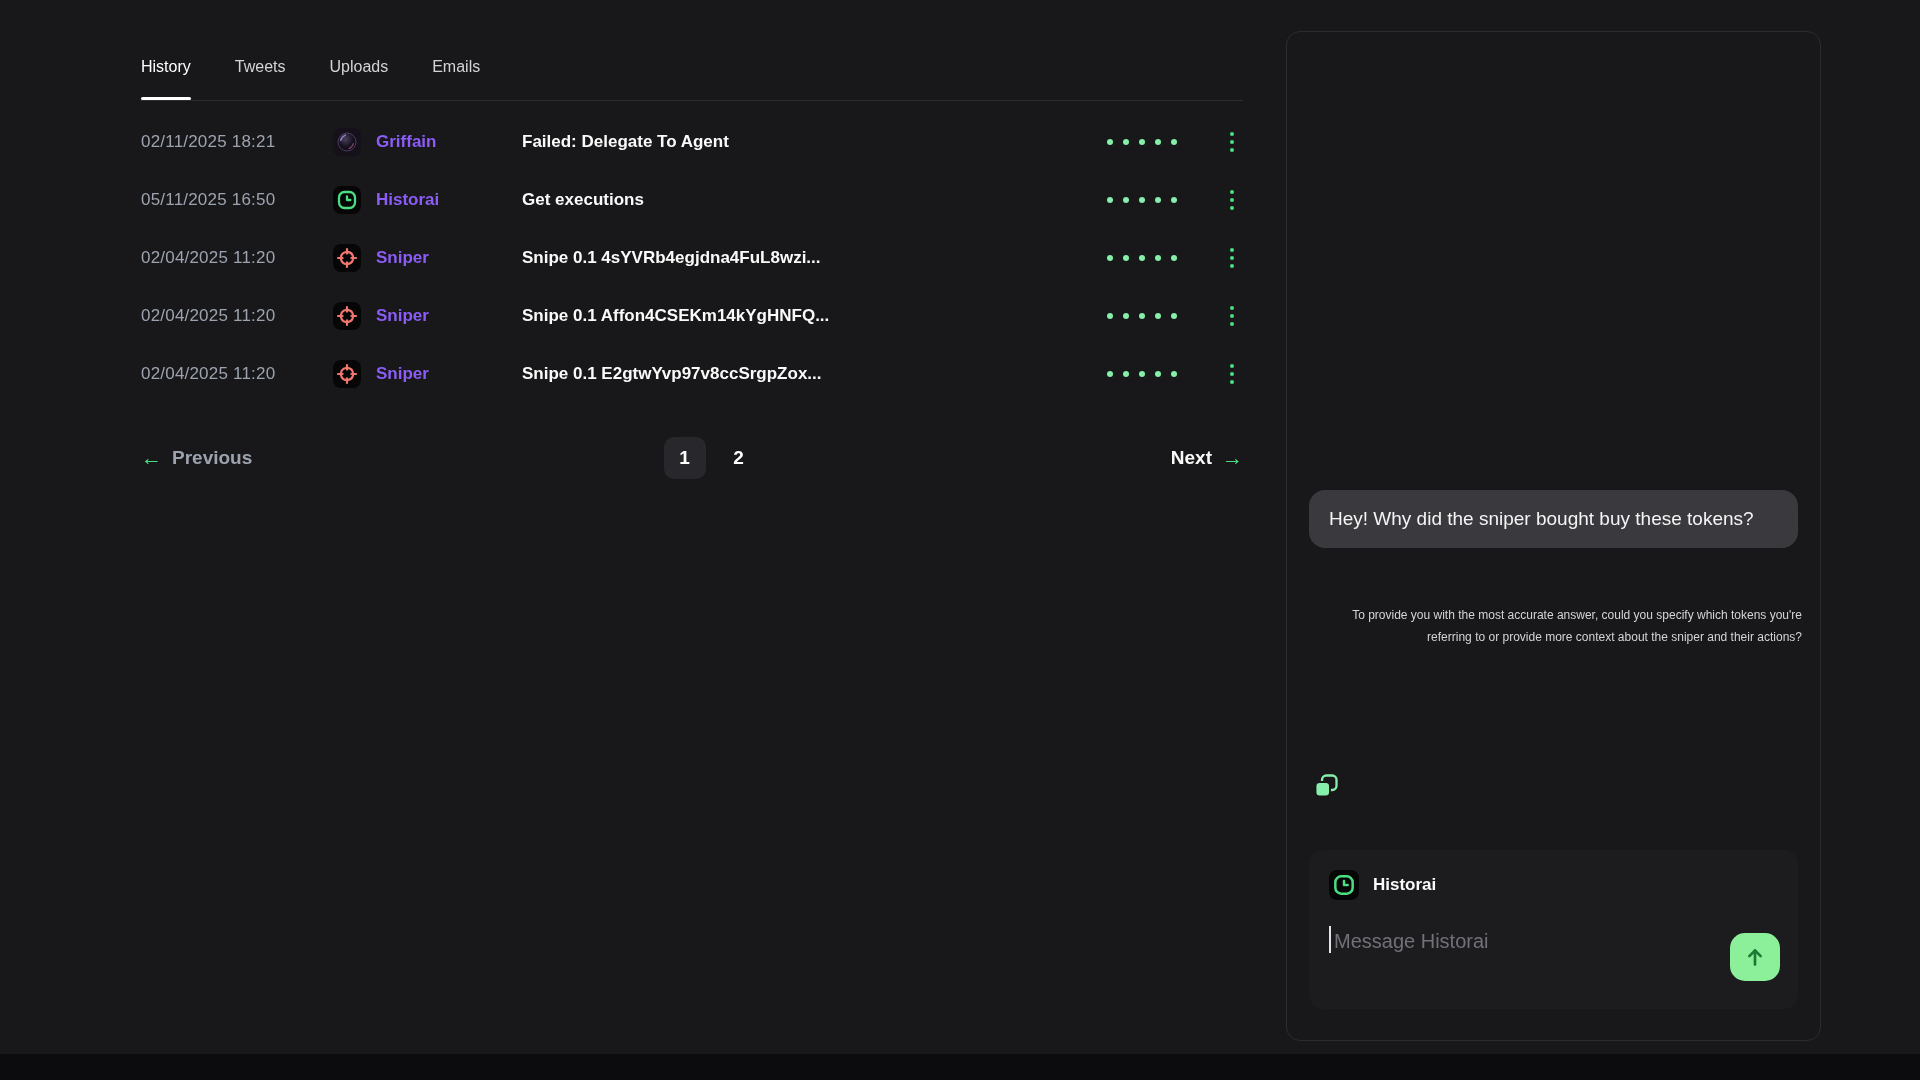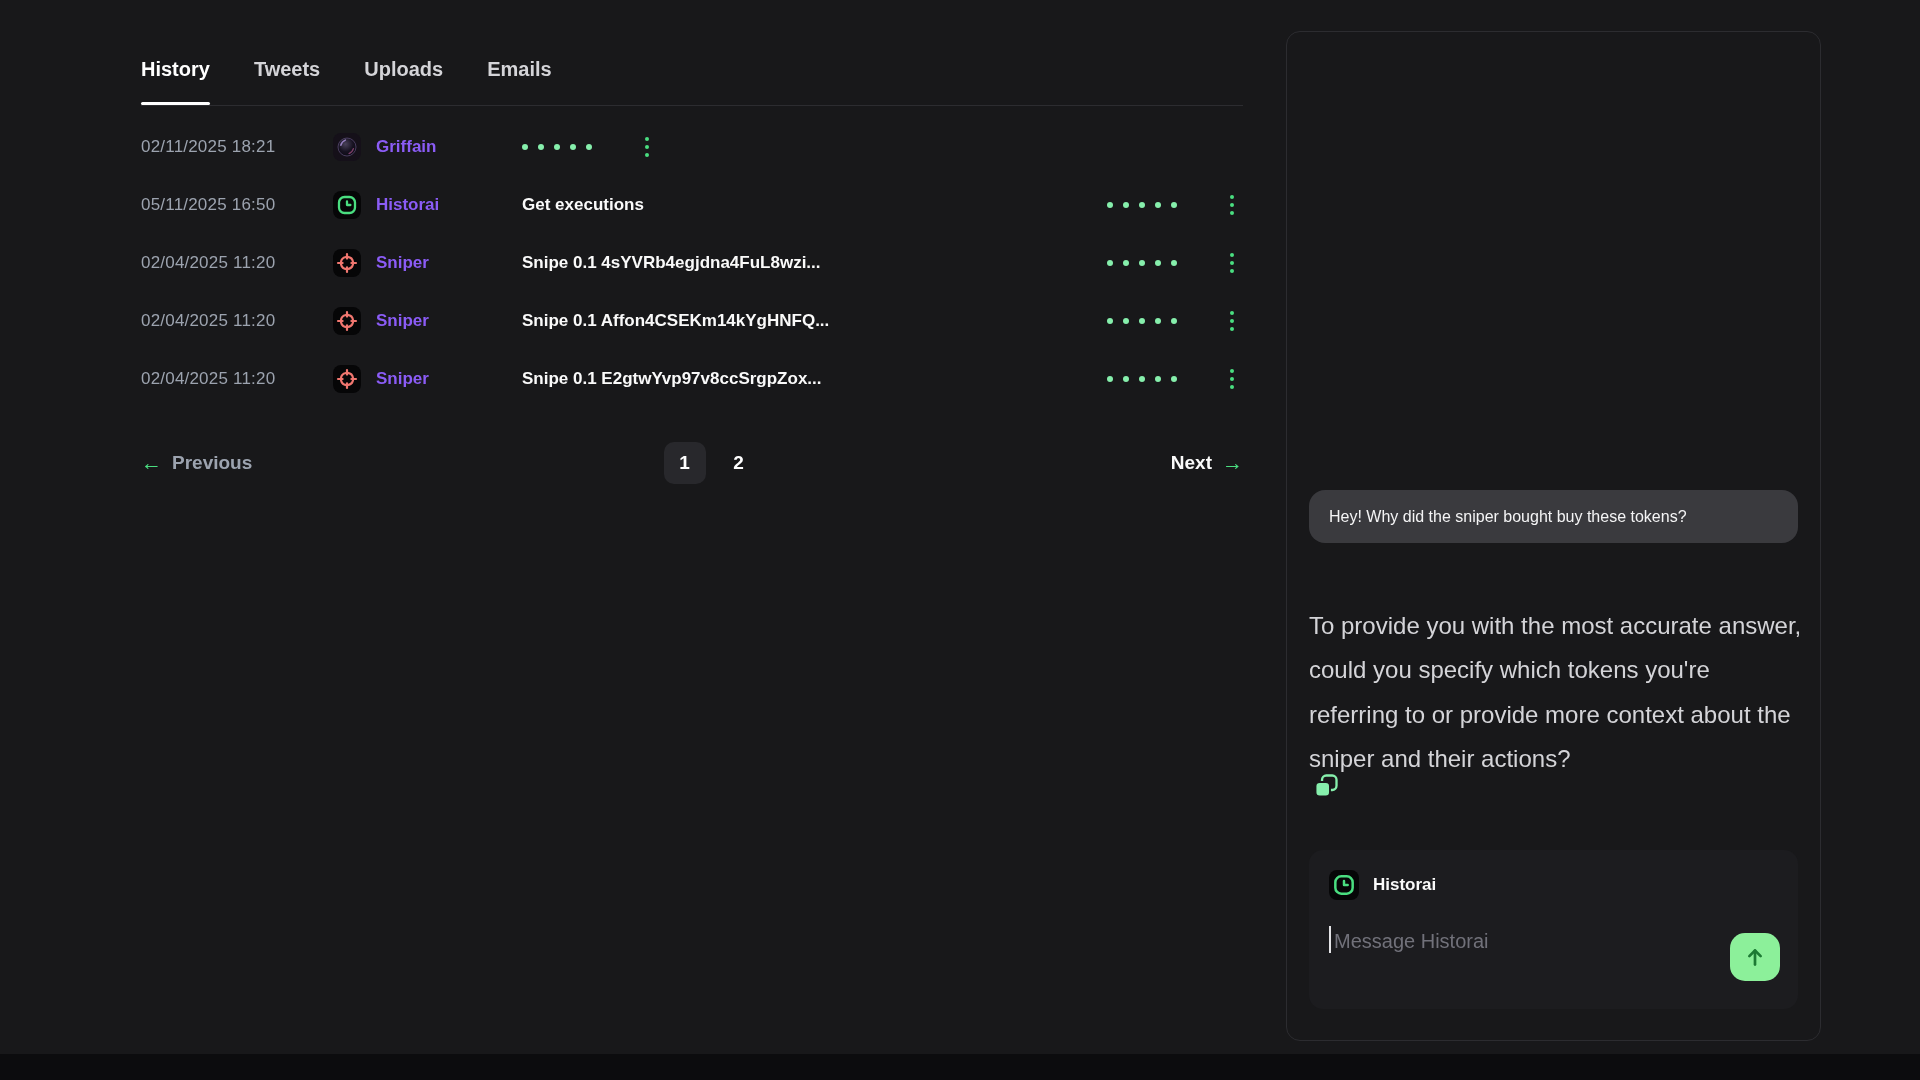--- a/index.html
+++ b/index.html
@@ -6,21 +6,21 @@
   html,body { width:1920px; height:1080px; background:#161618; }
   body { font-family:"Liberation Sans", sans-serif; overflow:hidden; }
 
   .screen { position:relative; width:1920px; height:1080px; background:#18181a; overflow:hidden; }
   .bottom-strip { position:absolute; left:0; bottom:0; width:100%; height:26px; background:#0c0c0e; }
 
   
   .content { position:absolute; left:141px; top:50px; width:1102px; }
 
   .tabs { display:flex; gap:44px; padding-top:8px; }
-  .tab { position:relative; font-size:20px; font-weight:700; color:#d4d4d8; padding-bottom:24px; cursor:pointer; }
+  .tab { position:relative; font-size:16px; font-weight:400; color:#d4d4d8; padding-bottom:24px; cursor:pointer; }
   .tab.active { color:#ffffff; }
   .tab.active::after { content:""; position:absolute; left:0; right:0; bottom:0; height:3px; background:#ffffff; border-radius:2px; }
 
   .divider { height:1px; background:#2c2c30; width:100%; }
 
   .rows { padding-top:12px; }
   .row { display:flex; align-items:center; height:58px; }
   .time { width:192px; font-size:17px; color:#9ca3af; letter-spacing:.2px; }
   .agent { width:189px; display:flex; align-items:center; gap:15px; }
   .agent-icon { width:28px; height:28px; border-radius:8px; background:#060607; display:flex; align-items:center; justify-content:center; flex:none; }
@@ -36,23 +36,23 @@
   .page-nav .arrow { font-size:21px; color:#4ade80; font-weight:400; }
   .prev-label { color:#9ca3af; }
   .next-label { color:#fafafa; }
   .pages { display:flex; align-items:center; gap:12px; }
   .page-btn { width:42px; height:42px; border:none; border-radius:10px; background:transparent; color:#ffffff; font-size:19px; font-weight:700; font-family:inherit; display:flex; align-items:center; justify-content:center; cursor:pointer; }
   .page-btn.active { background:#28282c; }
 
   
   .chat-panel { position:absolute; left:1286px; top:31px; width:535px; height:1010px; border:1px solid #2c2c30; border-radius:14px; background:#18181a; }
 
-  .user-bubble { position:absolute; left:22px; right:22px; top:458px; background:#3a3a3e; border-radius:16px; padding:14px 20px; color:#f4f4f5; font-size:16px; line-height:1.58; }
-
-  .assistant-msg { position:absolute; left:22px; right:18px; top:572px; color:#d4d4d8; font-size:24px; line-height:1.85; }
+  .user-bubble { position:absolute; left:22px; right:22px; top:458px; background:#3a3a3e; border-radius:16px; padding:14px 20px; color:#f4f4f5; font-size:19px; line-height:1.58; }
+
+  .assistant-msg { position:absolute; left:22px; right:18px; top:572px; color:#d4d4d8; font-size:12px; line-height:1.85;text-align:right; }
 
   .copy-btn { position:absolute; left:24px; top:740px; width:30px; height:30px; background:none; border:none; cursor:pointer; padding:0; }
 
   .composer { position:absolute; left:22px; right:22px; bottom:31px; height:159px; background:#1c1c1f; border-radius:14px; padding:20px; }
   .composer-header { display:flex; align-items:center; gap:14px; }
   .historai-avatar { width:30px; height:30px; border-radius:8px; background:#060607; display:flex; align-items:center; justify-content:center; }
   .composer-title { font-size:17px; font-weight:700; color:#fafafa; }
   .input-line { margin-top:26px; display:flex; align-items:flex-end; cursor:text; }
   .caret { width:2px; height:27px; background:#e4e4e7; margin-right:3px; animation:blink 1.1s steps(2,start) infinite; }
   @keyframes blink { to { visibility:hidden; } }
@@ -88,20 +88,21 @@
                     <stop offset="100%" stop-color="#0a0811"></stop>
                 </radialGradient>
               </defs>
               <circle cx="12" cy="12" r="9" fill="url(#orb)" stroke="#55486e" stroke-width="0.8"></circle>
               <path d="M5.8 10.2 A7.4 7.4 0 0 1 10.4 5.1" stroke="#a98fd9" stroke-width="1.5" fill="none" stroke-linecap="round" opacity="0.85"></path>
               <path d="M18.4 13.6 A7.4 7.4 0 0 1 14 18.6" stroke="#d667a8" stroke-width="1.3" fill="none" stroke-linecap="round" opacity="0.55"></path>
             </svg>
           </span>
           <span class="agent-name">Griffain</span>
         </span>
+        <span class="desc">Failed: Delegate To Agent</span>
         <span class="dots">
           <i class="dot"></i>
             <i class="dot"></i>
             <i class="dot"></i>
             <i class="dot"></i>
             <i class="dot"></i>
         </span>
         <button class="kebab">
           <svg width="6" height="24" viewBox="0 0 6 24">
               <circle cx="3" cy="4" r="2" fill="#4ade80"></circle>

